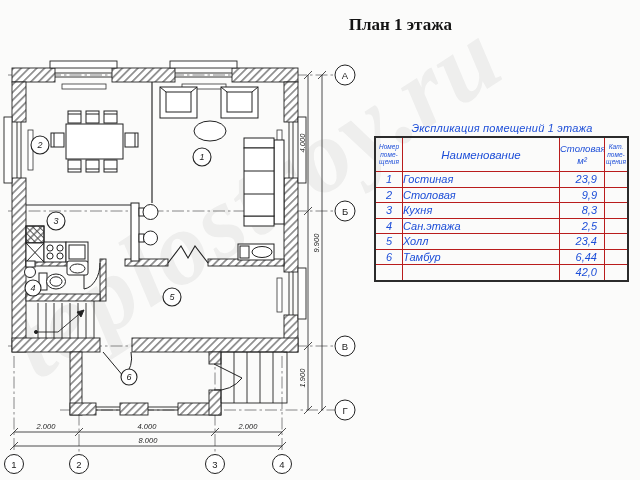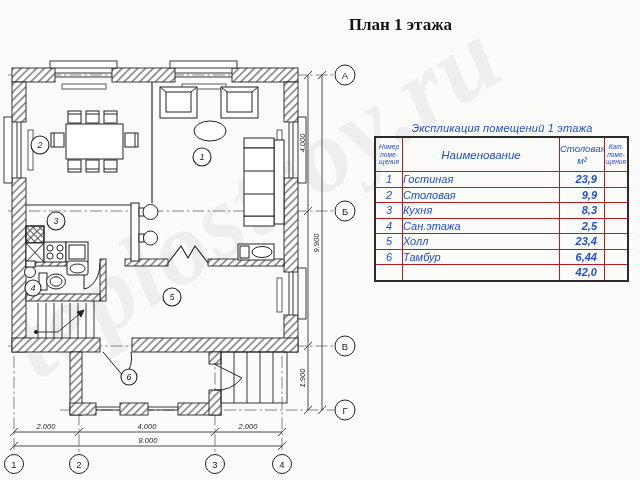--- a/index.html
+++ b/index.html
@@ -19,21 +19,21 @@
   .c-num{width:26px;text-align:center;}
   .c-name{width:156px;text-align:left;}
   .c-area{width:44px;text-align:right;}
   .c-cat{width:22px;}
   .expl thead th{height:33px;vertical-align:middle;text-align:center;}
   .h-tiny div{font-size:6.5px;line-height:1.15;text-align:center;}
   .h-name{font-size:11.5px;}
   .h-area div{font-size:9.5px;line-height:1.2;}
   .expl tbody td{height:14.5px;font-size:11px;line-height:14px;}
   .expl tbody .c-name{}
-  .expl tbody .c-area{padding-right:7px;font-weight:bold;}
+  .expl tbody .c-area{padding-right:7px;}
   svg text{fill:#1c1c1c;}
   .dimtxt{font-size:7.5px;font-style:italic;}
   .bub{font-size:9.5px;}
   .roomn{font-size:9px;font-style:italic;}
 </style>
 </head>
 <body>
 
 <div class="page">
 

